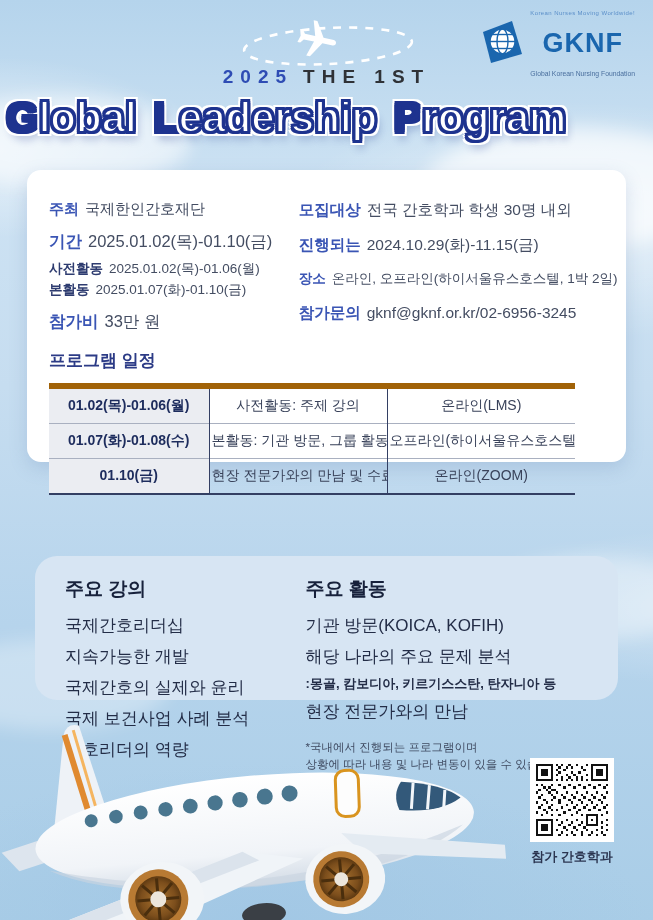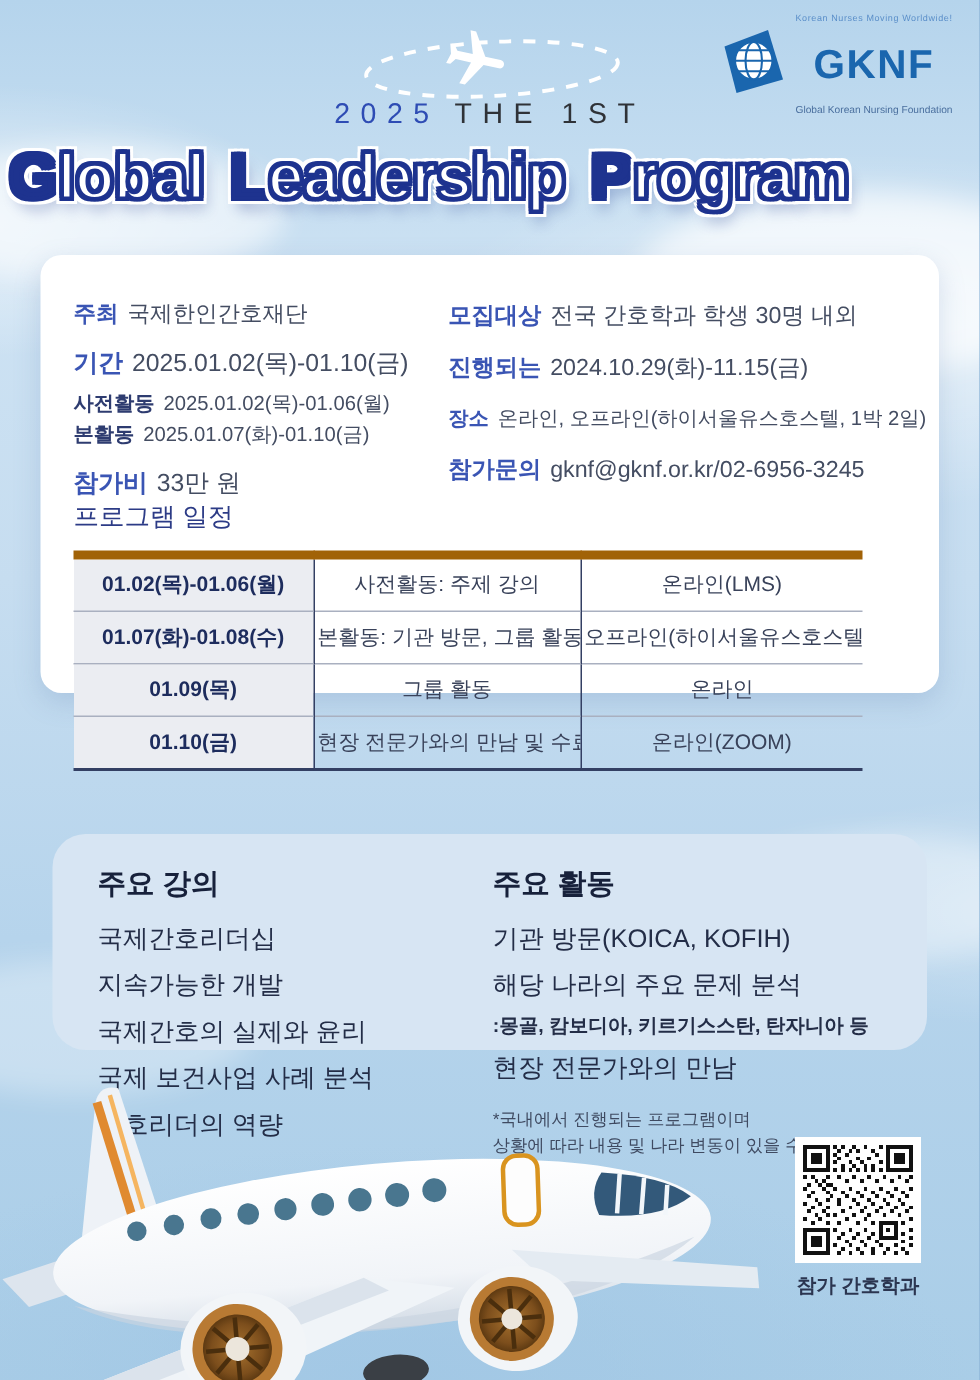--- a/index.html
+++ b/index.html
@@ -21,21 +21,21 @@
   .logo{position:absolute;top:10px;right:18px;display:flex;align-items:center;gap:5px;}
   .logo-text{display:flex;flex-direction:column;align-items:center;line-height:1;}
   .logo-slogan{font-size:6px;color:#5b8fc9;letter-spacing:.4px;white-space:nowrap;}
   .logo-acronym{font-size:27px;font-weight:800;color:#1a66ae;letter-spacing:1px;margin:14px 0;}
   .logo-fullname{font-size:6.8px;color:#4a6f9e;white-space:nowrap;}
 
   
   .doodle{position:absolute;left:238px;top:6px;width:180px;height:62px;}
 
   
-  .edition{position:absolute;top:66px;left:0;width:100%;text-align:center;font-size:19px;font-weight:400;letter-spacing:7px;white-space:nowrap;}
+  .edition{position:absolute;top:66px;left:0;width:100%;text-align:center;font-size:19px;font-weight:700;letter-spacing:7px;white-space:nowrap;}
   .edition .yr{color:#2e4cb4;margin-right:10px;}
   .edition .rest{color:#2f3237;}
   .main-title{position:absolute;top:94px;left:0;width:100%;white-space:nowrap;}
   .gl-word{display:inline-block;margin:0 6px;font-size:42px;font-weight:800;letter-spacing:0;color:#fff;
     -webkit-text-stroke:2.1px #1e338f;
     text-shadow:
       -2px -2px 0 #1e338f,2px -2px 0 #1e338f,-2px 2px 0 #1e338f,2px 2px 0 #1e338f,0 2px 0 #1e338f,0 -2px 0 #1e338f,2px 0 0 #1e338f,-2px 0 0 #1e338f,
       -4px -4px 0 #fff,4px -4px 0 #fff,-4px 4px 0 #fff,4px 4px 0 #fff,0 4px 0 #fff,0 -4px 0 #fff,4px 0 0 #fff,-4px 0 0 #fff,
       3px 7px 9px rgba(32,54,143,.38);}
   .gl-word .lead{color:#1e338f;}
@@ -49,32 +49,32 @@
   .irow .lbl.dk{color:#2e3c70;}
   .l1{font-size:15px;margin-bottom:12px;}
   .l2{font-size:16.5px;margin-bottom:7px;}
   .l3{font-size:13.5px;margin-bottom:3px;}
   .l4{font-size:13.5px;margin-bottom:12px;}
   .l5{font-size:16.5px;}
   .r1{font-size:15.5px;margin-bottom:14px;}
   .r2{font-size:15.5px;margin-bottom:14px;}
   .r3{font-size:13.5px;margin-bottom:15px;}
   .r4{font-size:15.5px;}
-  .sched-title{font-size:17px;font-weight:400;color:#2c3b86;}
+  .sched-title{margin-top:16px;font-size:17px;font-weight:700;color:#2c3b86;}
   table.sched{width:526px;margin-top:11px;border-collapse:collapse;table-layout:fixed;
     border-top:6px solid #a16207;border-bottom:2px solid #333f63;font-size:14px;}
   table.sched td{text-align:center;padding:8px 2px;height:35px;color:#39425a;white-space:nowrap;overflow:hidden;}
   table.sched tr + tr td{border-top:1px solid #a9b0c0;}
   table.sched td.date{background:#ebedf2;font-weight:700;color:#1d2c5d;width:160px;}
   table.sched td.act{border-left:1px solid #333f63;width:178px;}
   table.sched td.mode{border-left:1px solid #333f63;}
 
   
   .card2{position:absolute;left:35px;top:556px;width:583px;height:144px;background:#d7e5f3;border-radius:22px;
-    padding:20px 30px;display:grid;grid-template-columns:46% 54%;gap:23px;}
+    padding:20px 30px;display:grid;grid-template-columns:46% 54%;}
   .c2-title{font-size:19px;font-weight:800;color:#17213b;margin-bottom:8px;}
   .c2-item{font-size:17px;color:#232d47;line-height:31px;white-space:nowrap;}
   .c2-item.small{font-size:13px;font-weight:600;line-height:24px;}
   .c2-note{margin-top:12px;font-size:11.5px;line-height:17px;color:#3f4a61;white-space:nowrap;}
 
   
   .plane3d{position:absolute;left:-12px;top:703px;width:525px;height:217px;}
 
   
   .qr-block{position:absolute;left:530px;top:758px;width:84px;text-align:center;}
@@ -151,25 +151,20 @@
       <tbody>
         <tr>
           <td class="date">01.02(목)-01.06(월)</td>
           <td class="act">사전활동: 주제 강의</td>
           <td class="mode">온라인(LMS)</td>
         </tr>
         <tr>
           <td class="date">01.07(화)-01.08(수)</td>
           <td class="act">본활동: 기관 방문, 그룹 활동</td>
           <td class="mode">오프라인(하이서울유스호스텔)</td>
-        </tr>
-        <tr>
-          <td class="date">01.09(목)</td>
-          <td class="act">그룹 활동</td>
-          <td class="mode">온라인</td>
         </tr>
         <tr>
           <td class="date">01.10(금)</td>
           <td class="act">현장 전문가와의 만남 및 수료식</td>
           <td class="mode">온라인(ZOOM)</td>
         </tr>
       </tbody>
     </table>
   </div>
 

